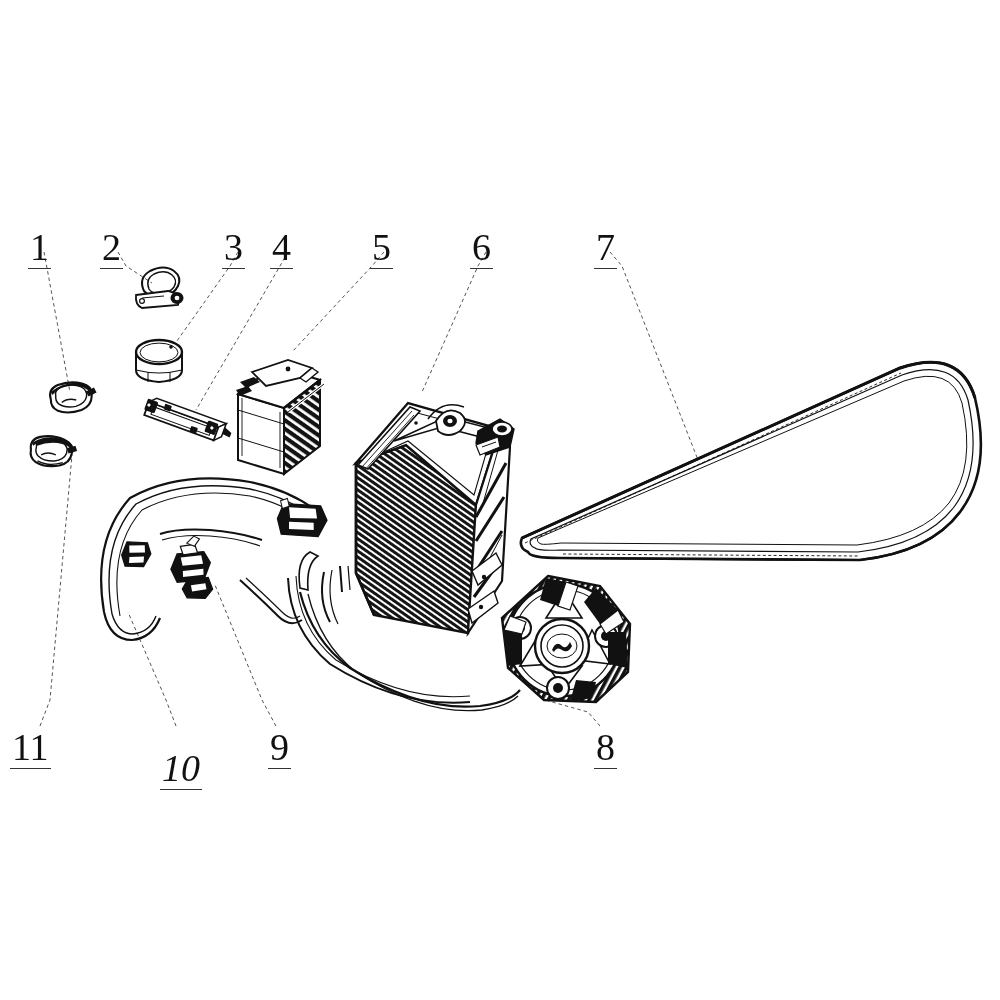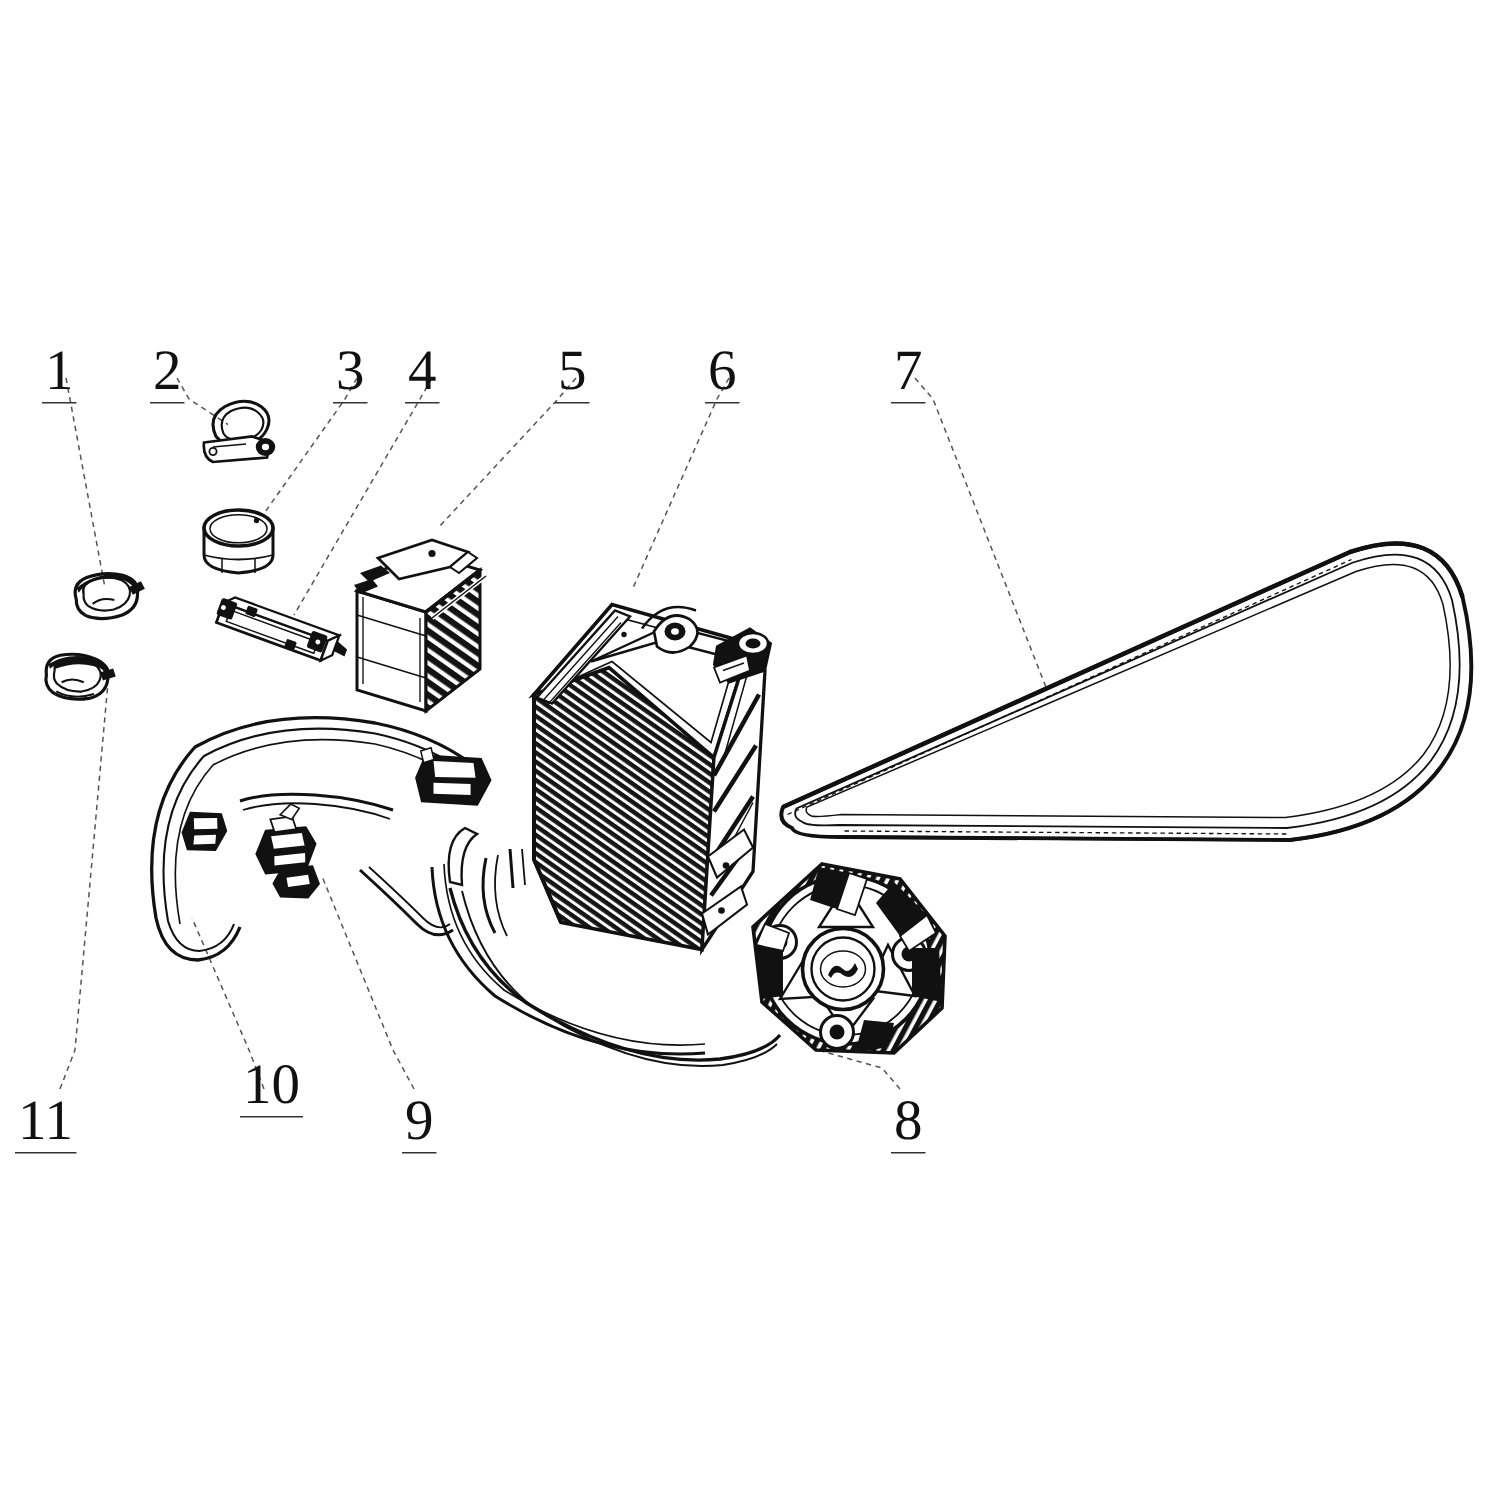--- a/index.html
+++ b/index.html
@@ -269,17 +269,17 @@
   <div class="calloutLayer">
     <div class="callout" style="left:28px;  top:228px;">1</div>
     <div class="callout" style="left:100px; top:228px;">2</div>
     <div class="callout" style="left:222px; top:228px;">3</div>
     <div class="callout" style="left:270px; top:228px;">4</div>
     <div class="callout" style="left:370px; top:228px;">5</div>
     <div class="callout" style="left:470px; top:228px;">6</div>
     <div class="callout" style="left:594px; top:228px;">7</div>
     <div class="callout" style="left:594px; top:728px;">8</div>
     <div class="callout" style="left:268px; top:728px;">9</div>
-    <div class="callout" style="left:160px; top:704px;">10</div>
+    <div class="callout" style="left:160px; top:749px;font-style:italic;">10</div>
     <div class="callout" style="left:10px;  top:728px;">11</div>
   </div>
 
 </div>
 
 </body></html>

